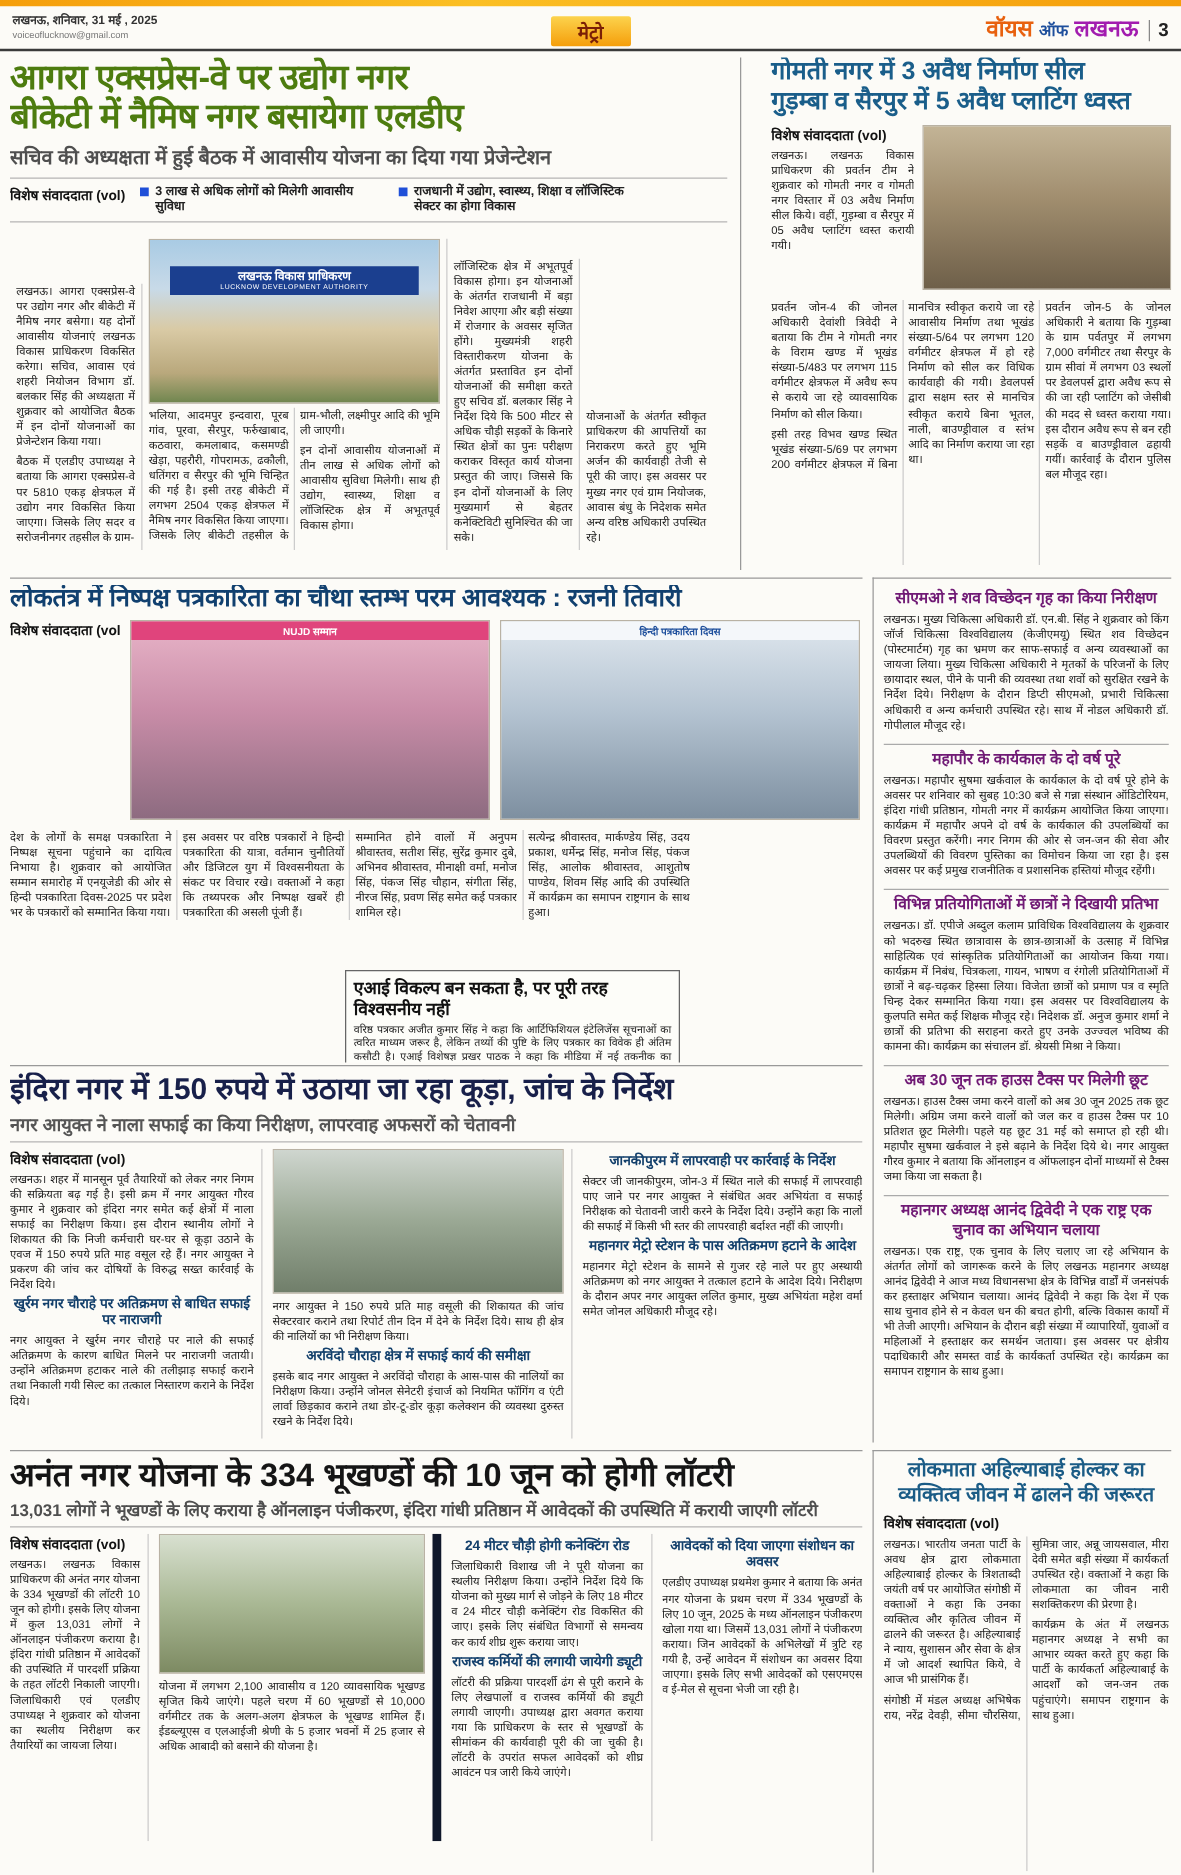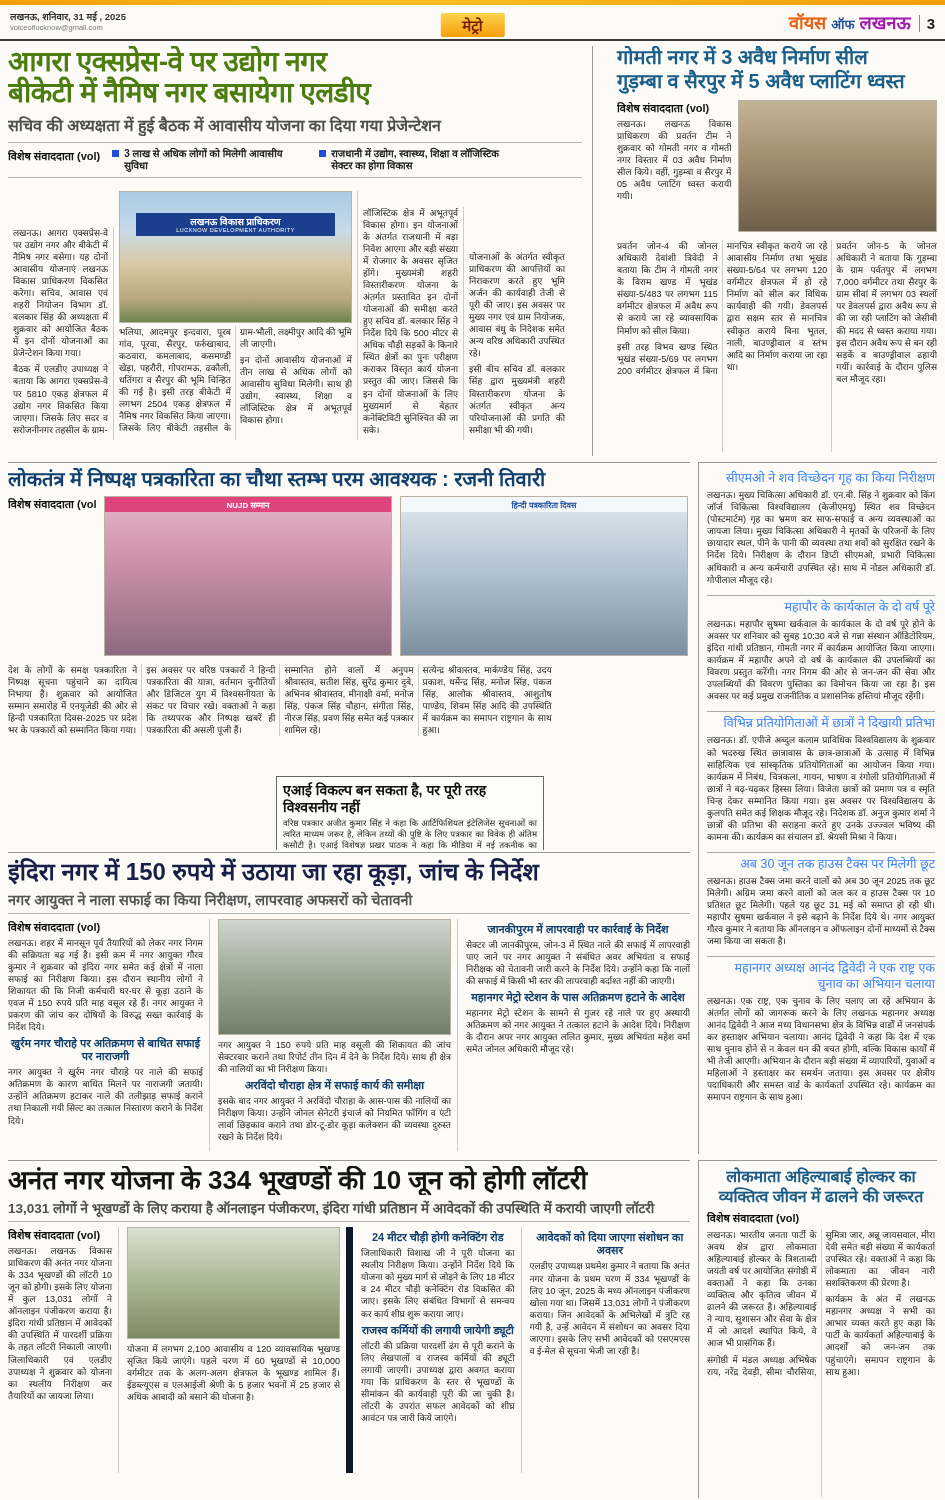--- a/index.html
+++ b/index.html
@@ -73,21 +73,21 @@
   .quote-box { position:absolute; left:268px; top:112px; width:268px; background:#fdfdf9;
                border:1px solid #666; padding:5px 6px; }
   .quote-box .qt { font-size:14px; font-weight:bold; color:#111; margin-bottom:2px; line-height:1.2; }
   .quote-box .qb { font-size:8.5px; line-height:1.3; text-align:justify; color:#222; }
 
   
   .sec-side { position:absolute; left:698px; top:462px; width:239px; height:692px;
               border-top:1px solid #999; border-left:1px solid #999; padding:4px 2px 0 8px; overflow:hidden; }
   .side-art { border-bottom:1px solid #aaa; padding:4px 0 5px; }
   .side-art:last-child { border-bottom:none; }
-  .side-h { font-size:12.5px; font-weight:normal; color:#3b82f6; text-align:right; line-height:1.22; margin-bottom:3px; }
+  .side-h { font-size:12.5px; font-weight:bold; color:#701a75; text-align:center; line-height:1.22; margin-bottom:3px; }
 
   
   .sec-indira { position:absolute; left:8px; top:852px; width:682px; height:304px;
                 border-top:1px solid #999; padding-top:5px; overflow:hidden; }
   .indira-h { font-size:24px; font-weight:bold; color:#18204a; line-height:1.15; white-space:nowrap; overflow:hidden; }
   .indira-sub { font-size:14.5px; font-weight:bold; color:#555; margin-top:3px; white-space:nowrap; overflow:hidden;
                 border-bottom:1px solid #b5b5b5; padding-bottom:4px; }
   .indira-row { display:flex; gap:8px; margin-top:5px; height:232px; overflow:hidden; }
   .ind-colA { width:202px; border-right:1px solid #ccc; padding-right:6px; overflow:hidden; }
   .ind-colB { width:240px; border-right:1px solid #ccc; padding-right:6px; overflow:hidden; }
@@ -163,21 +163,20 @@
         <div class="two-col bodytext">
             <p>भलिया, आदमपुर इन्दवारा, पूरब गांव, पूरवा, सैरपुर, फर्रुखाबाद, कठवारा, कमलाबाद, कसमण्डी खेड़ा, पहरौरी, गोपरामऊ, ढकौली, धतिंगरा व सैरपुर की भूमि चिन्हित की गई है। इसी तरह बीकेटी में लगभग 2504 एकड़ क्षेत्रफल में नैमिष नगर विकसित किया जाएगा। जिसके लिए बीकेटी तहसील के ग्राम-भौली, लक्ष्मीपुर आदि की भूमि ली जाएगी।</p>
             <p>इन दोनों आवासीय योजनाओं में तीन लाख से अधिक लोगों को आवासीय सुविधा मिलेगी। साथ ही उद्योग, स्वास्थ्य, शिक्षा व लॉजिस्टिक क्षेत्र में अभूतपूर्व विकास होगा।</p>
           </div>
       </div>
       <div class="lb-col bodytext">
           <p>लॉजिस्टिक क्षेत्र में अभूतपूर्व विकास होगा। इन योजनाओं के अंतर्गत राजधानी में बड़ा निवेश आएगा और बड़ी संख्या में रोजगार के अवसर सृजित होंगे। मुख्यमंत्री शहरी विस्तारीकरण योजना के अंतर्गत प्रस्तावित इन दोनों योजनाओं की समीक्षा करते हुए सचिव डॉ. बलकार सिंह ने निर्देश दिये कि 500 मीटर से अधिक चौड़ी सड़कों के किनारे स्थित क्षेत्रों का पुनः परीक्षण कराकर विस्तृत कार्य योजना प्रस्तुत की जाए। जिससे कि इन दोनों योजनाओं के लिए मुख्यमार्ग से बेहतर कनेक्टिविटी सुनिश्चित की जा सके।</p>
         </div>
       <div class="lb-col bodytext">
           <p>योजनाओं के अंतर्गत स्वीकृत प्राधिकरण की आपत्तियों का निराकरण करते हुए भूमि अर्जन की कार्यवाही तेजी से पूरी की जाए। इस अवसर पर मुख्य नगर एवं ग्राम नियोजक, आवास बंधु के निदेशक समेत अन्य वरिष्ठ अधिकारी उपस्थित रहे।</p>
-          <p>इसी बीच सचिव डॉ. बलकार सिंह द्वारा मुख्यमंत्री शहरी विस्तारीकरण योजना के अंतर्गत स्वीकृत अन्य परियोजनाओं की प्रगति की समीक्षा भी की गयी।</p>
         </div>
     </div>
   </section>
 
   <section class="sec-gomti">
     <div class="gomti-h">गोमती नगर में 3 अवैध निर्माण सील</div>
     <div class="gomti-h">गुड़म्बा व सैरपुर में 5 अवैध प्लाटिंग ध्वस्त</div>
     <div class="gomti-row">
       <div class="gomti-intro">
         <div class="byline">विशेष संवाददाता (vol)</div>

